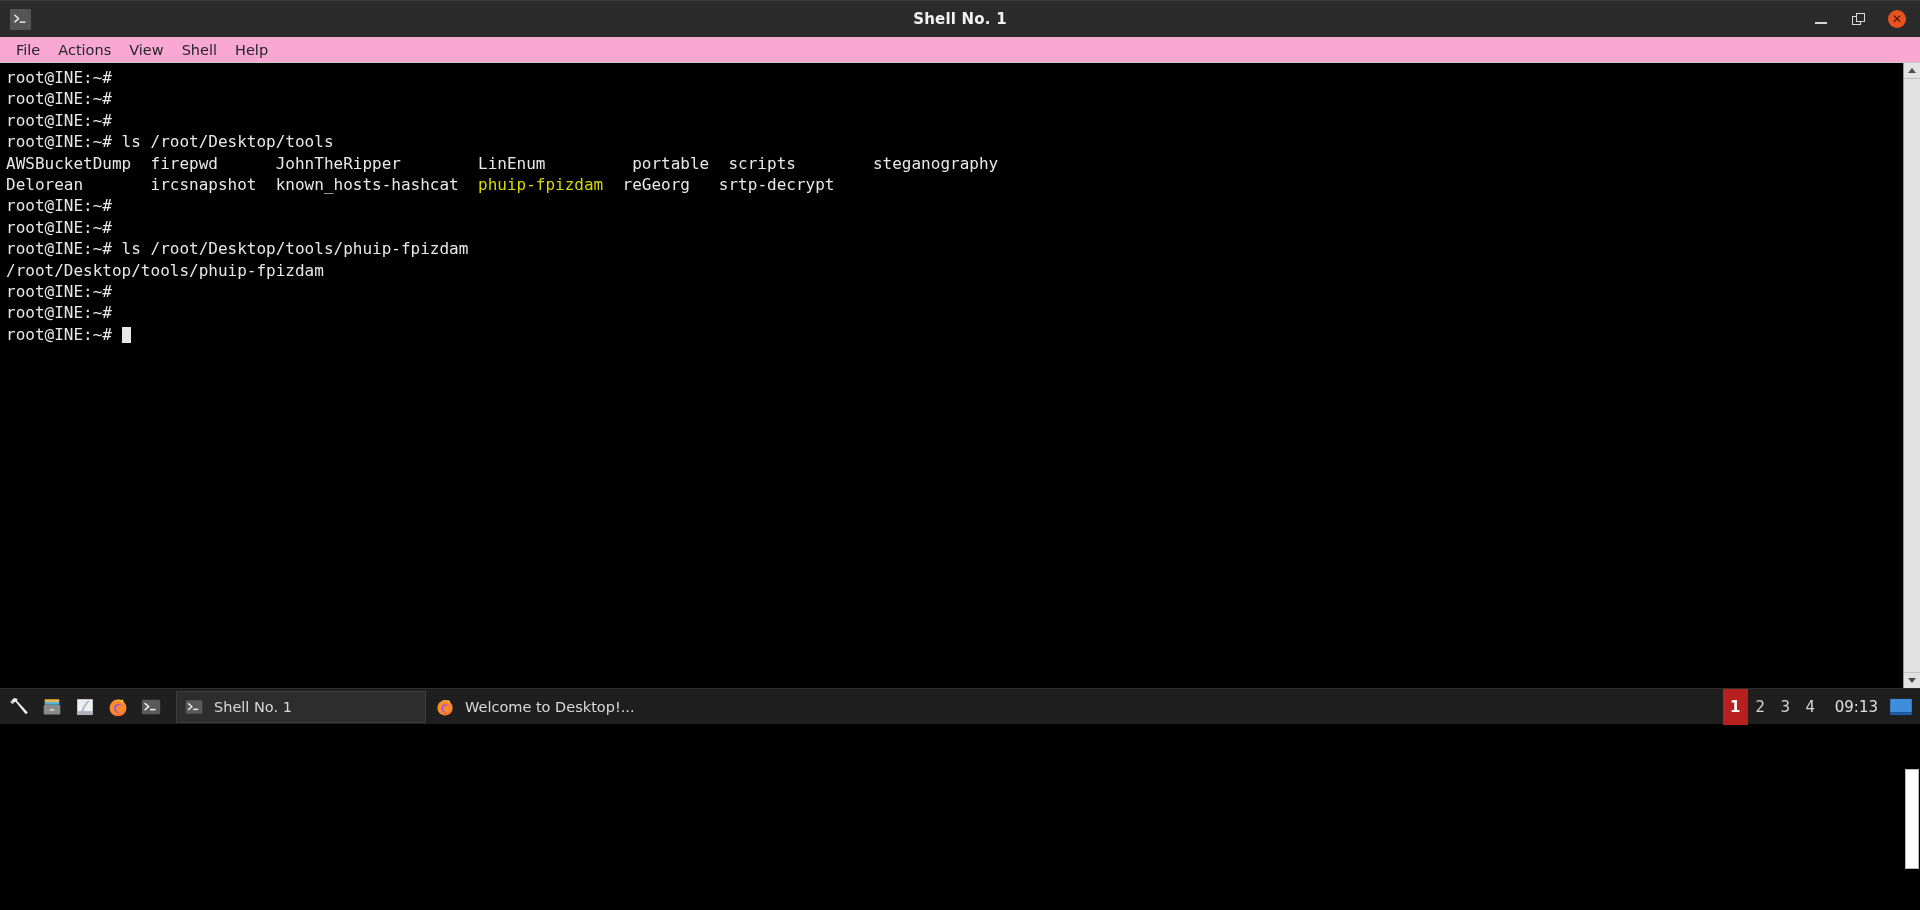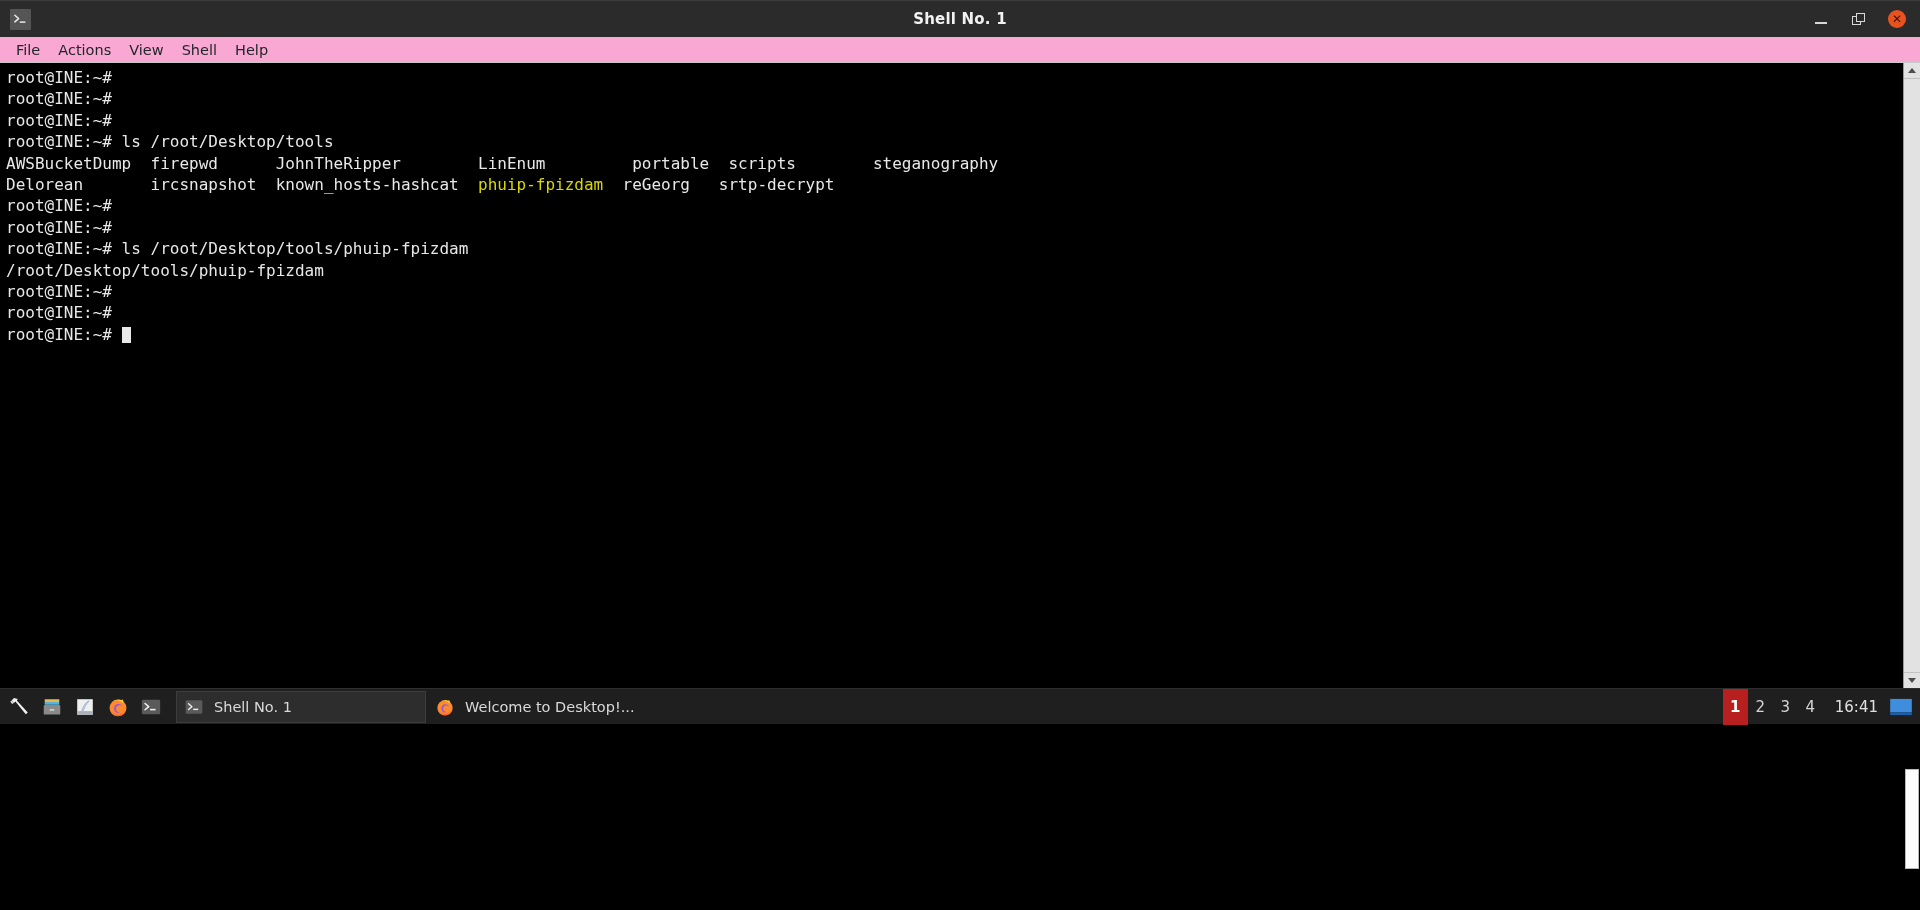--- a/index.html
+++ b/index.html
@@ -379,21 +379,21 @@
       </div>
     </div>
 
     <div class="tray">
       <div class="ws-switcher">
         <div class="ws active">1</div>
         <div class="ws">2</div>
         <div class="ws">3</div>
         <div class="ws">4</div>
       </div>
-      <div class="clock">16:41</div>
+      <div class="clock">09:13</div>
       <div class="tray-icon">
         <svg width="24" height="18" viewBox="0 0 26 20" aria-hidden="true">
           <rect x="1" y="1" width="24" height="15" fill="#3f8ede"></rect>
           <rect x="1" y="16" width="24" height="3" fill="#1a5fa8"></rect>
         </svg>
       </div>
     </div>
   </div>
 </div>
 

